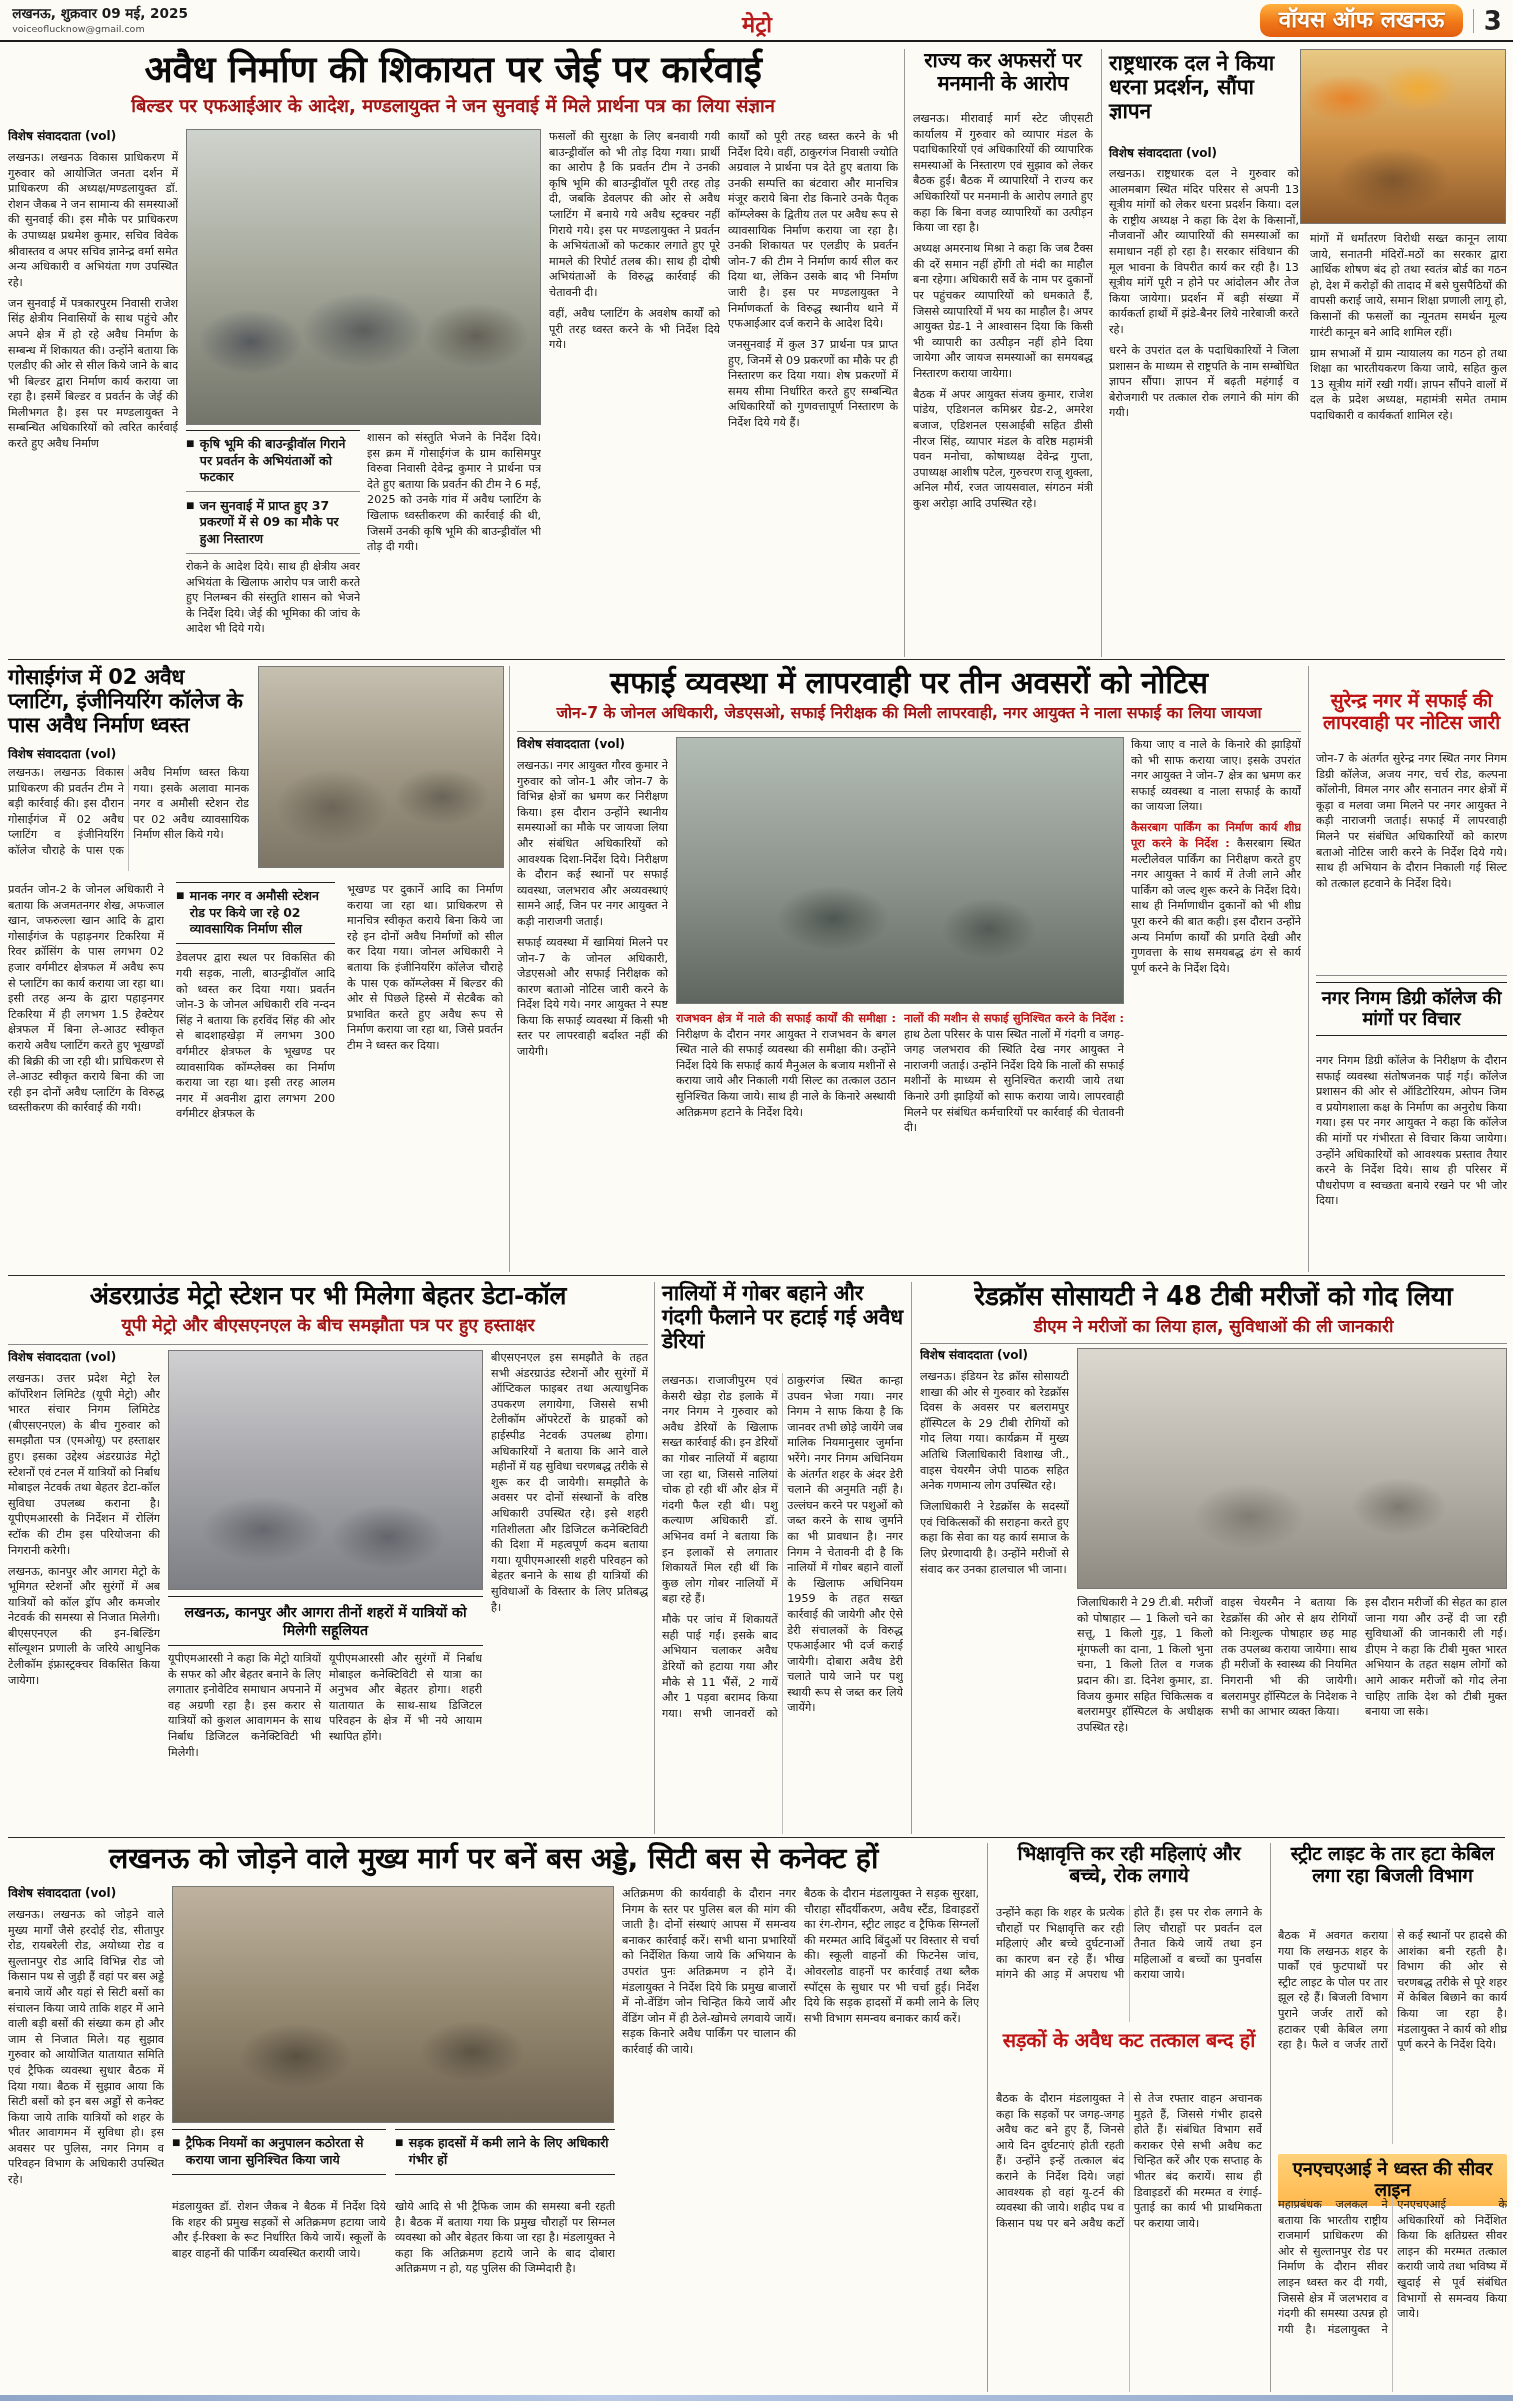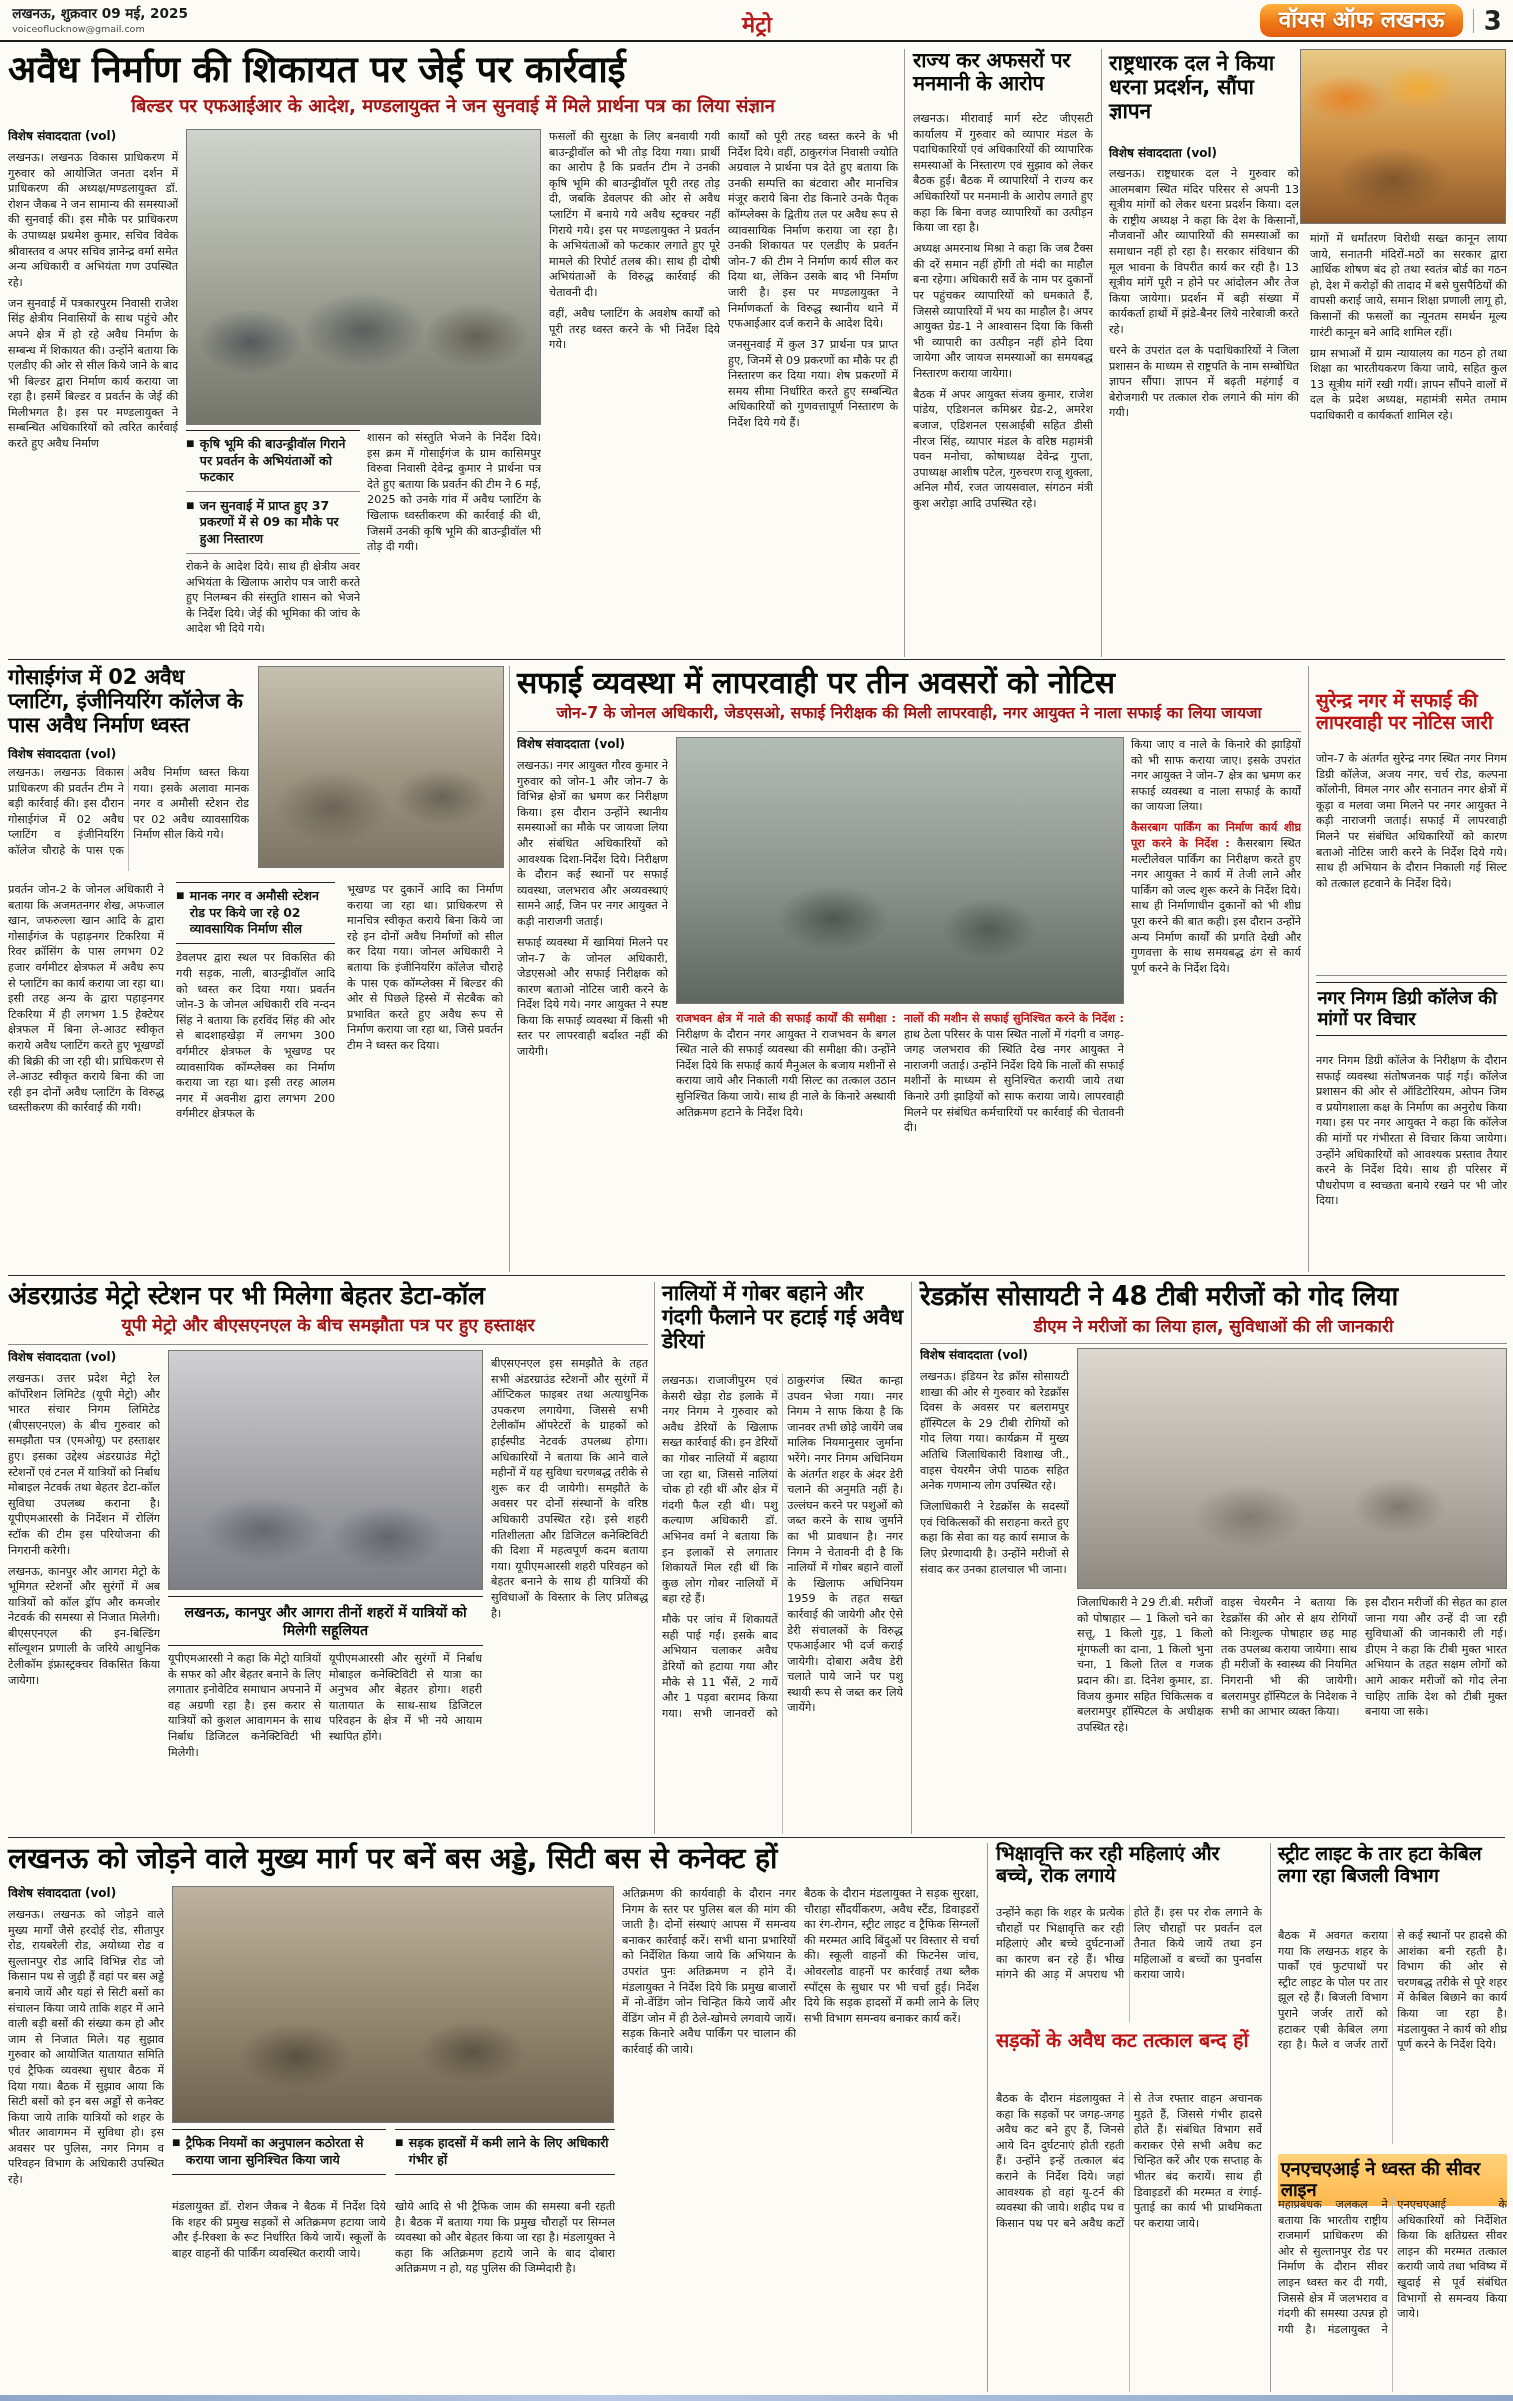--- a/index.html
+++ b/index.html
@@ -17,21 +17,21 @@
   .section-title { font-size:22px; font-weight:700; color:#b91c1c; }
   .masthead { display:flex; align-items:center; gap:9.5px; }
   .masthead-band {
     background:linear-gradient(180deg,#ffb23e 0%,#f07818 55%,#e35d0f 100%);
     color:#fff; font-weight:700; font-size:22.4px; line-height:1;
     padding:4.1px 19px 6.8px; border-radius:10px; text-shadow:0 1.4px 2px rgba(110,40,0,.55);
   }
   .mast-sep { width:1.4px; height:24.4px; background:#9f9f9f; }
   .pageno { font-weight:700; font-size:26px; color:#222; }
   
-  .hl { font-weight:700; color:#0a0a0a; line-height:1.14; letter-spacing:-0.2px; }
+  .hl { font-weight:700; color:#0a0a0a; text-align:center; line-height:1.14; letter-spacing:-0.2px; }
   .hl.left { text-align:left; }
   .sub { font-weight:700; color:#a31414; text-align:center; line-height:1.25; }
   .red-hl { color:#c01414; }
   .col { overflow:hidden; text-align:justify; font-size:11.2px; line-height:15.6px; color:#161616; }
   .col p { margin:0 0 5.4px; }
   .byline { font-weight:700; font-size:12px; color:#0e0e0e; margin:0 0 5.4px; }
   .photo { border:0.7px solid #777; }
   .vr { position:absolute; width:0.7px; background:#9a9a9a; }
   .hr { position:absolute; height:1.4px; background:#2b2b2b; }
   .thinrule { position:absolute; height:0.7px; background:#8a8a8a; }
@@ -243,21 +243,21 @@
       <div class="photo ph-metro abs" style="left:160px;top:0;width:315px;height:240px;"></div>
       <div class="caption-box abs" style="left:160px;top:246px;width:315px;height:50px;">
         <span>लखनऊ, कानपुर और आगरा तीनों शहरों में यात्रियों को मिलेगी सहूलियत</span>
       </div>
       <div class="col abs" style="left:160px;top:301px;width:153px;height:183px;">
         <p>यूपीएमआरसी ने कहा कि मेट्रो यात्रियों के सफर को और बेहतर बनाने के लिए लगातार इनोवेटिव समाधान अपनाने में वह अग्रणी रहा है। इस करार से यात्रियों को कुशल आवागमन के साथ निर्बाध डिजिटल कनेक्टिविटी भी मिलेगी।</p>
       </div>
       <div class="col abs" style="left:321px;top:301px;width:153px;height:183px;">
         <p>यूपीएमआरसी और सुरंगों में निर्बाध मोबाइल कनेक्टिविटी से यात्रा का अनुभव और बेहतर होगा। शहरी यातायात के साथ-साथ डिजिटल परिवहन के क्षेत्र में भी नये आयाम स्थापित होंगे।</p>
       </div>
-      <div class="col abs" style="left:483px;top:0;width:157px;height:484px;margin-top:6px;">
+      <div class="col abs" style="left:483px;top:0;width:157px;height:484px;">
         <p>बीएसएनएल इस समझौते के तहत सभी अंडरग्राउंड स्टेशनों और सुरंगों में ऑप्टिकल फाइबर तथा अत्याधुनिक उपकरण लगायेगा, जिससे सभी टेलीकॉम ऑपरेटरों के ग्राहकों को हाईस्पीड नेटवर्क उपलब्ध होगा। अधिकारियों ने बताया कि आने वाले महीनों में यह सुविधा चरणबद्ध तरीके से शुरू कर दी जायेगी। समझौते के अवसर पर दोनों संस्थानों के वरिष्ठ अधिकारी उपस्थित रहे। इसे शहरी गतिशीलता और डिजिटल कनेक्टिविटी की दिशा में महत्वपूर्ण कदम बताया गया। यूपीएमआरसी शहरी परिवहन को बेहतर बनाने के साथ ही यात्रियों की सुविधाओं के विस्तार के लिए प्रतिबद्ध है।</p>
       </div>
     </div>
   </div>
 
   <div class="vr" style="left:654px;top:1282px;height:552px;"></div>
 
   <div class="abs" style="left:662px;top:1282px;width:241px;height:552px;">
     <div class="hl left" style="font-size:21px;">नालियों में गोबर बहाने और गंदगी फैलाने पर हटाई गई अवैध डेरियां</div>
     <div class="col cols2 abs" style="left:0;top:91px;width:241px;height:461px;">

